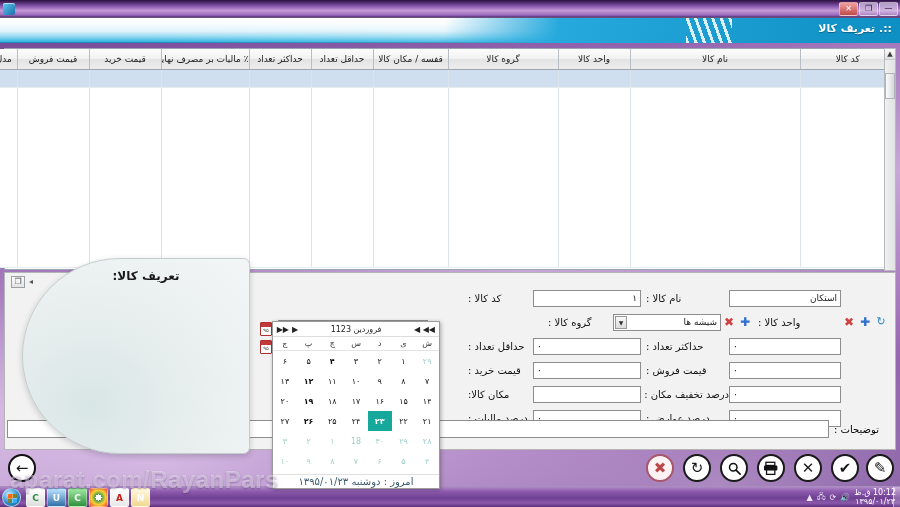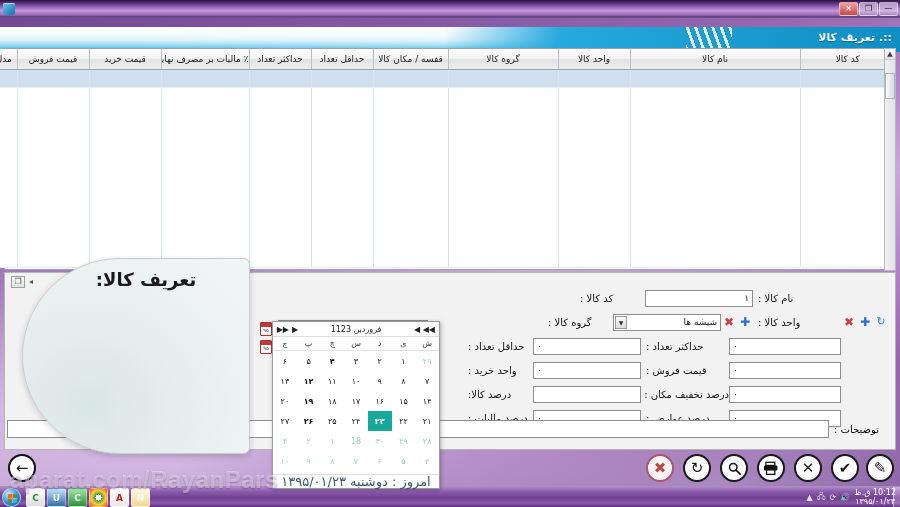--- a/index.html
+++ b/index.html
@@ -39,21 +39,21 @@
   .winbtn{
     width:19px;height:14px;
     background:linear-gradient(180deg,rgba(255,255,255,.55),rgba(200,185,215,.35));
     border:1px solid rgba(255,255,255,.45);border-radius:2px;
     font-size:8px;color:#2a1040;line-height:12px;text-align:center;cursor:pointer;
   }
   .winbtn.close{background:linear-gradient(180deg,#f2a0a0,#c14a4a);color:#fff;}
 
   
   .headband{
-    position:absolute;left:0;top:27px;width:900px;height:25px;
+    position:absolute;left:0;top:18px;width:900px;height:25px;
     background:linear-gradient(180deg,#ffffff 0%,#f4fbfe 30%,#dff2fb 55%,#8fd8f0 78%,#2fb3e0 100%);
     border-bottom:1px solid #1d8fbd;
   }
   .headband .sheen{
     position:absolute;right:0;top:0;width:760px;height:25px;
     background:linear-gradient(100deg,rgba(255,255,255,0) 0%,rgba(255,255,255,.15) 40%,#26a9dd 55%,#0e8fc4 100%);
   }
   .headband .slash{
     position:absolute;right:168px;top:0;width:46px;height:25px;
     background:repeating-linear-gradient(70deg,#ffffff 0 3px,rgba(255,255,255,0) 3px 8px);
@@ -164,34 +164,34 @@
   .calgrid{display:grid;grid-template-columns:repeat(7,1fr);grid-auto-rows:20px;}
   .calgrid div{
     display:flex;align-items:center;justify-content:center;
     font-size:8px;color:#111;cursor:pointer;
   }
   .calgrid div.dim{color:#9fd0cb;}
   .calgrid div.bold{font-weight:bold;}
   .calgrid div.today{background:#15a89b;color:#fff;font-weight:bold;}
   .calfoot{
     position:absolute;bottom:0;right:0;width:100%;height:14px;
-    border-top:1px solid #e0e0e0;text-align:center;font-size:13px;color:#3a5a70;line-height:14px;
+    border-top:1px solid #e0e0e0;text-align:center;font-size:10px;color:#3a5a70;line-height:14px;
   }
 
   
   .callout{
     position:absolute;left:22px;top:258px;width:228px;height:196px;z-index:35;
     background:radial-gradient(ellipse at 30% 75%, #d9e6e6 0%, #e8eeee 45%, #f3f6f6 100%);
     border:1px solid #c3cdcd;
     border-top-left-radius:120px;border-top-right-radius:8px;
     border-bottom-left-radius:120px;border-bottom-right-radius:8px;
     box-shadow:0 2px 6px rgba(0,0,0,.18);
     direction:rtl;padding:10px 14px 0 34px;
   }
-  .callout h3{font-size:18px;font-weight:bold;color:#1a1a1a;text-align:center;margin-bottom:6px;}
+  .callout h3{font-size:12px;font-weight:bold;color:#1a1a1a;text-align:center;margin-bottom:6px;}
   .callout p{font-size:9.5px;line-height:1.75;color:#1f1f1f;text-align:center;}
 
   
   .btmbar{position:absolute;left:0;top:450px;width:900px;height:36px;}
   .cbtn{
     position:absolute;top:4px;width:28px;height:28px;border-radius:50%;
     border:2px solid #1a1a1a;background:#ffffff;
     display:flex;align-items:center;justify-content:center;
     font-size:15px;color:#1a1a1a;cursor:pointer;line-height:1;
   }
@@ -318,20 +318,21 @@
   <div class="lowerpanel">
     <div class="panelrestore">❐</div>
     <div class="panelcaret">◂</div>
 
     <div class="form">
 
       <div class="frow">
         <span class="ic"></span>
         <span class="ic"></span>
         <span class="ic"></span>
+        <div class="fld w2">استکان</div>
         <div class="lbl w90">نام کالا :</div>
         <div class="fld w1">۱</div>
         <div class="lbl">کد کالا :</div>
       </div>
 
       <div class="frow">
         <span class="ic ref">↻</span>
         <span class="ic plus">✚</span>
         <span class="ic x">✖</span>
         <div class="lbl w90">واحد کالا :</div>
@@ -354,31 +355,31 @@
         <div class="lbl">حداقل تعداد :</div>
       </div>
 
       <div class="frow">
         <span class="ic"></span>
         <span class="ic"></span>
         <span class="ic"></span>
         <div class="fld w2 num">۰</div>
         <div class="lbl w90">قیمت فروش :</div>
         <div class="fld w1 num">۰</div>
-        <div class="lbl">واحد خرید :</div>
+        <div class="lbl">قیمت خرید :</div>
       </div>
 
       <div class="frow">
         <span class="ic"></span>
         <span class="ic"></span>
         <span class="ic"></span>
         <div class="fld w2 num">۰</div>
         <div class="lbl w90">درصد تخفیف مکان :</div>
         <div class="fld w1"></div>
-        <div class="lbl">درصد کالا:</div>
+        <div class="lbl">مکان کالا:</div>
       </div>
 
       <div class="frow">
         <span class="ic"></span>
         <span class="ic"></span>
         <span class="ic"></span>
         <div class="fld w2 num">۰</div>
         <div class="lbl w90">درصد عوارض :</div>
         <div class="fld w1 num">۰</div>
         <div class="lbl">درصد مالیات :</div>

